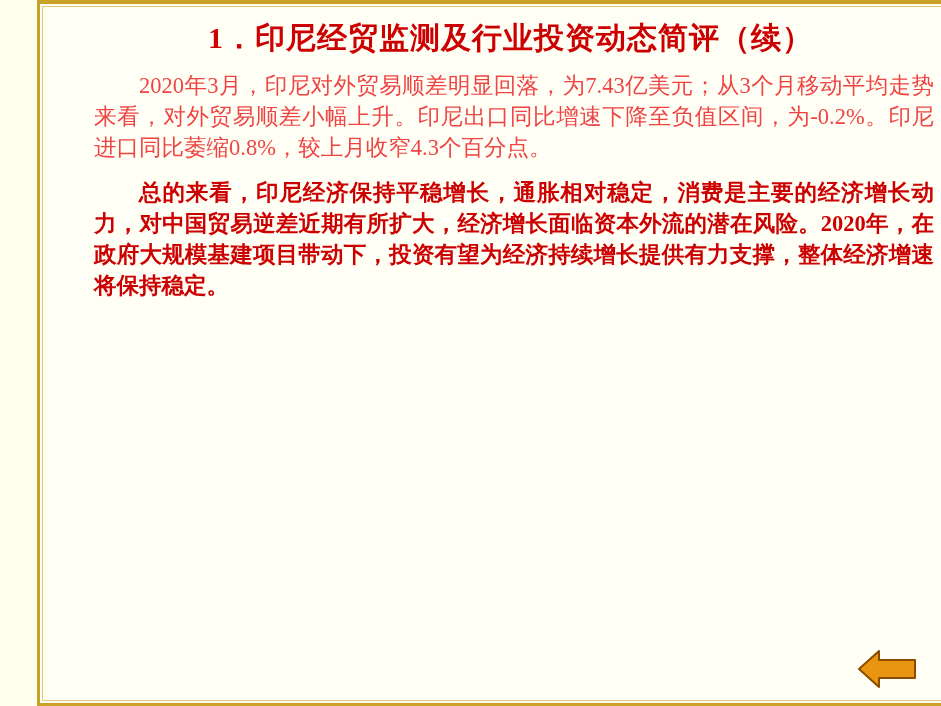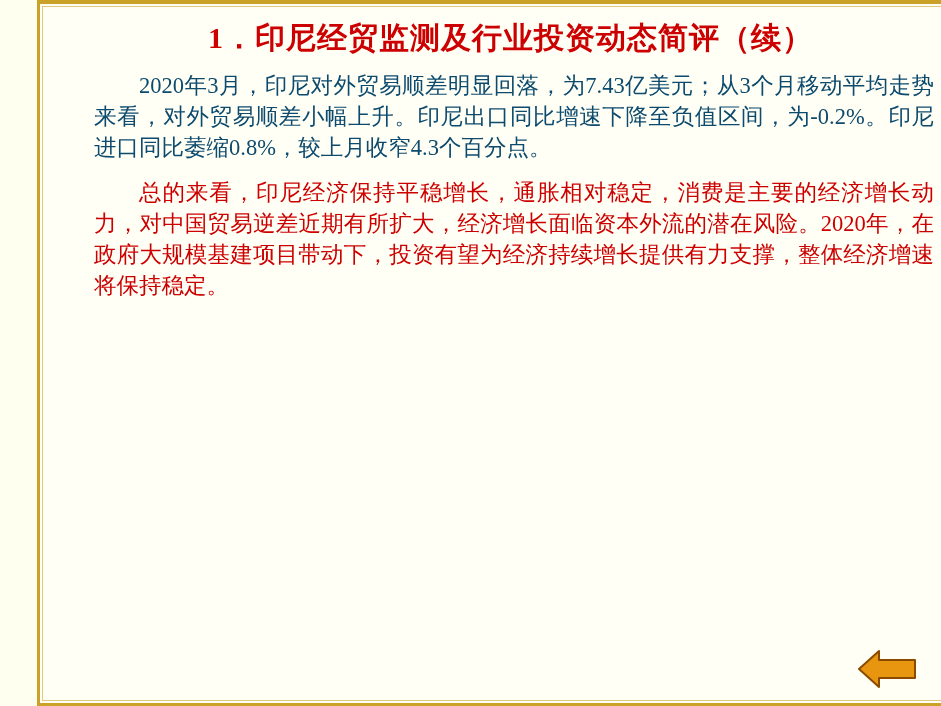--- a/index.html
+++ b/index.html
@@ -53,31 +53,31 @@
   .body-text {
     position: absolute;
     left: 54px;
     top: 66px;
     width: 840px;
   }
   p.para {
     margin: 0 0 0 0;
     font-size: 22.5px;
     line-height: 31px;
-    color: #0c4a6e;
+    color: #ef4444;
     text-align: justify;
     text-indent: 2em;
     font-family: "Liberation Serif", "DejaVu Serif", serif;
   }
   p.summary {
     margin: 14px 0 0 0;
     font-size: 22.5px;
     line-height: 31px;
     color: #cc0000;
-    font-weight: normal;
+    font-weight: bold;
     text-align: justify;
     text-indent: 2em;
     font-family: "Liberation Serif", "DejaVu Serif", serif;
   }
   .page-number {
     position: absolute;
     right: 26px;
     bottom: 18px;
     font-size: 17px;
     font-style: italic;

